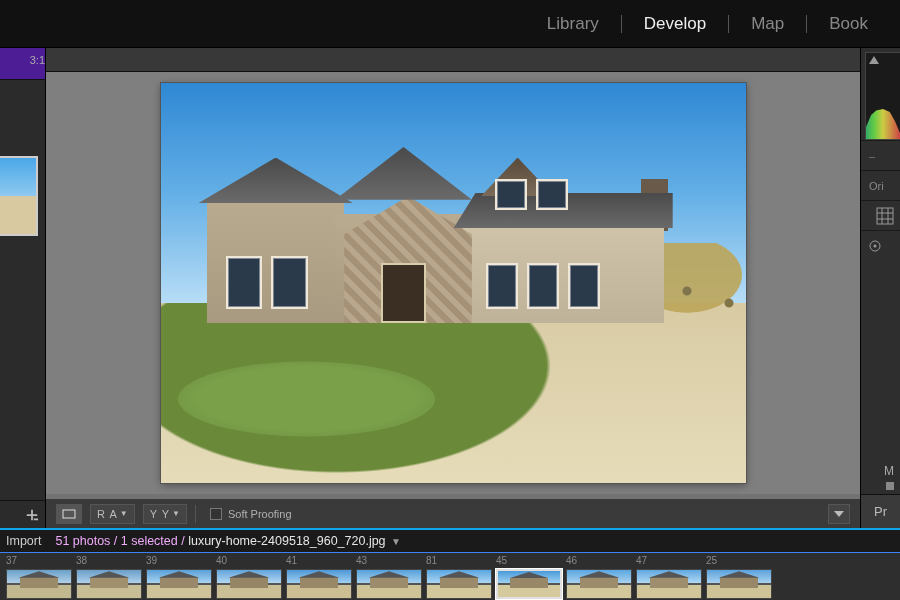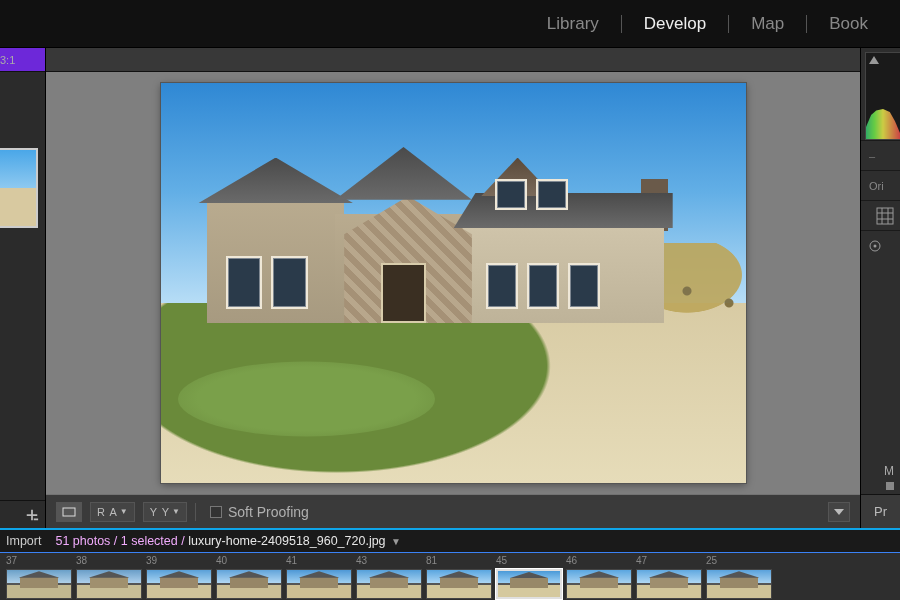--- a/index.html
+++ b/index.html
@@ -46,24 +46,24 @@
     width: 46px;
     background: #2b2b2b;
     display: flex;
     flex-direction: column;
     justify-content: space-between;
     border-right: 1px solid #000;
   }
   .ratio-label {
     color: #aaa;
     font-size: 11px;
-    text-align: left;
-    height: 24px;
+    text-align: right;
+    height: 32px;
     line-height: 24px;
-    background: #6d28d9;
+    background: #4c1d95;
     border-bottom: 1px solid #111;
   }
   .nav-thumb {
     margin: 76px 4px 0 -14px;
     width: 52px; height: 80px;
     background: #4a4a4a;
     border: 2px solid #ccc;
     overflow: hidden;
     position: relative;
   }
@@ -174,40 +174,40 @@
   .house .door { position:absolute; left:38%; bottom:0; width:10%; height:34%; background:#3a2f22; border:2px solid #d8ccab; }
 
   
   .toolbar {
     height: 34px;
     background: #3a3a3a;
     display: flex;
     align-items: center;
     gap: 8px;
     padding: 0 10px;
-    border-top: 1px solid #737373;
+    border-top: 5px solid #737373;
   }
   .tool-btn {
     height: 20px;
     border: 1px solid #555;
     background: #444;
     color: #bbb;
     font-size: 11px;
     display: inline-flex;
     align-items: center;
     justify-content: center;
     padding: 0 6px;
     cursor: pointer;
   }
   .tool-btn.icon-only { width: 26px; padding: 0; }
   .tool-btn.active { background:#555; color:#eee; }
   .tool-sep { width:1px; height:18px; background:#555; }
   .soft-proof {
     display:flex; align-items:center; gap:6px; margin-left:6px;
-    color:#b0b0b0; font-size:14px;
+    color:#b0b0b0; font-size:11px;
   }
   .checkbox {
     width:12px; height:12px; border:1px solid #777; background:#333;
   }
   .toolbar-spacer { flex:1; }
   .overflow-btn {
     width:22px; height:20px; border:1px solid #555; background:#444;
     display:flex; align-items:center; justify-content:center;
   }
 

